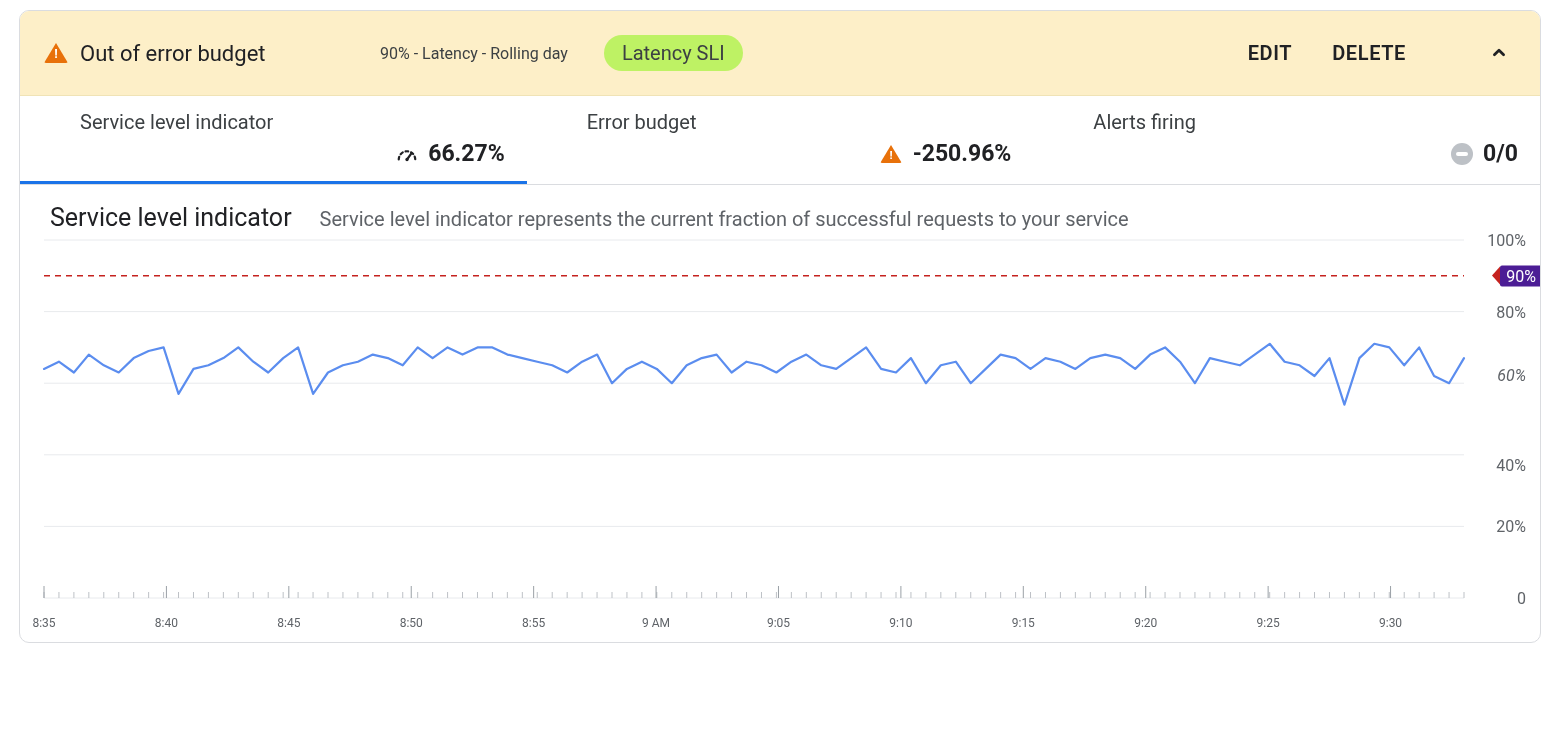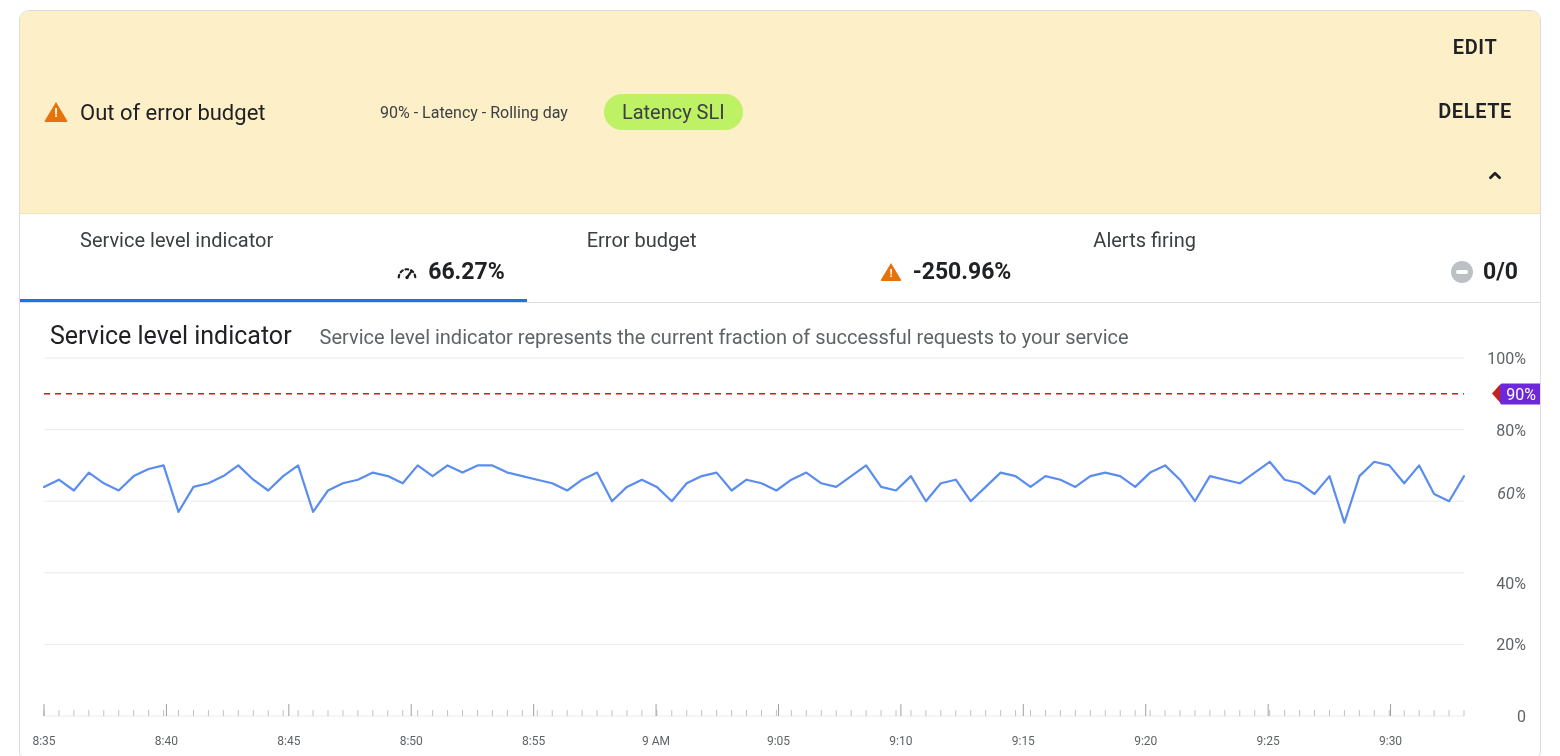--- a/index.html
+++ b/index.html
@@ -2,40 +2,40 @@
 <html><head>
 <meta charset="utf-8">
 <style>
   html,body{margin:0;padding:0;font-family:Roboto,"Helvetica Neue",Arial,sans-serif;color:#202124;background:#fff;font-size:14px;}
   .card{width:1520px;margin:10px auto 0;border:1px solid #dadce0;border-radius:10px;overflow:hidden;box-shadow:0 0 0 transparent;}
   .banner{background:#fdefc8;display:flex;align-items:center;padding:24px 28px 24px 24px;gap:12px;border-bottom:1px solid #f0e3b6;}
   .banner .status{display:flex;align-items:center;gap:12px;font-size:22px;min-width:310px;}
   .banner .title{font-size:16px;color:#3c4043;flex:0 0 auto;margin-left:14px;margin-right:24px;}
   .chip{background:#bef264;border-radius:18px;padding:6px 18px;font-size:20px;color:#3c4043;}
   .spacer{flex:1;}
-  .actions{display:flex;align-items:center;gap:40px;flex-direction:column;}
+  .actions{display:flex;align-items:center;gap:40px;}
   .btn-text{font-weight:600;font-size:20px;letter-spacing:.6px;cursor:pointer;}
   .chev{width:26px;height:26px;display:flex;align-items:center;justify-content:center;cursor:pointer;margin-left:40px;}
   .warn-tri{width:0;height:0;border-left:12px solid transparent;border-right:12px solid transparent;border-bottom:20px solid #e8710a;position:relative;border-radius:2px;display:inline-block;}
   .warn-tri::after{content:"!";position:absolute;left:-3px;top:3px;width:6px;text-align:center;color:#fff;font-weight:700;font-size:13px;}
   .metrics{display:flex;border-bottom:1px solid #dadce0;}
   .metric{flex:1;padding:14px 22px 14px 60px;}
   .metric .label{font-size:20px;color:#3c4043;margin-bottom:6px;}
   .metric .value{font-size:23px;font-weight:700;display:flex;align-items:center;gap:10px;justify-content:flex-end;}
   .metric.active{border-bottom:3px solid #1a73e8;}
   .gauge-icon{width:22px;height:18px;}
   .minus-circle{width:22px;height:22px;border-radius:50%;background:#bdc1c6;position:relative;display:inline-block;}
   .minus-circle::after{content:"";position:absolute;left:5px;right:5px;top:9px;height:4px;background:#fff;border-radius:2px;}
   .section-head{display:flex;align-items:baseline;gap:28px;padding:18px 22px 4px 30px;}
   .section-head h2{font-size:25px;font-weight:400;margin:0;color:#202124;}
   .section-head .sub{font-size:20px;color:#5f6368;}
   .chart-wrap{position:relative;padding:0 70px 8px 18px;}
   svg.chart{display:block;}
   .ylabel{position:absolute;right:14px;font-size:16px;color:#5f6368;transform:translateY(-50%);}
-  .thresh-tag{position:absolute;right:-2px;background:#6d28d9;color:#fff;font-size:16px;padding:1px 6px;border-radius:2px;transform:translateY(-50%);}
+  .thresh-tag{position:absolute;right:-2px;background:#4c1d95;color:#fff;font-size:16px;padding:1px 6px;border-radius:2px;transform:translateY(-50%);}
   .thresh-tag::before{content:"";position:absolute;left:-8px;top:50%;transform:translateY(-50%);width:0;height:0;border-top:9px solid transparent;border-bottom:9px solid transparent;border-right:8px solid #c5221f;}
   .xaxis{position:relative;height:30px;margin:0 70px 0 18px;}
   .xlabel{position:absolute;top:4px;font-size:12px;color:#5f6368;transform:translateX(-50%);}
 </style>
 </head>
 <body>
 
 <div class="card">
 
   <div class="banner">

